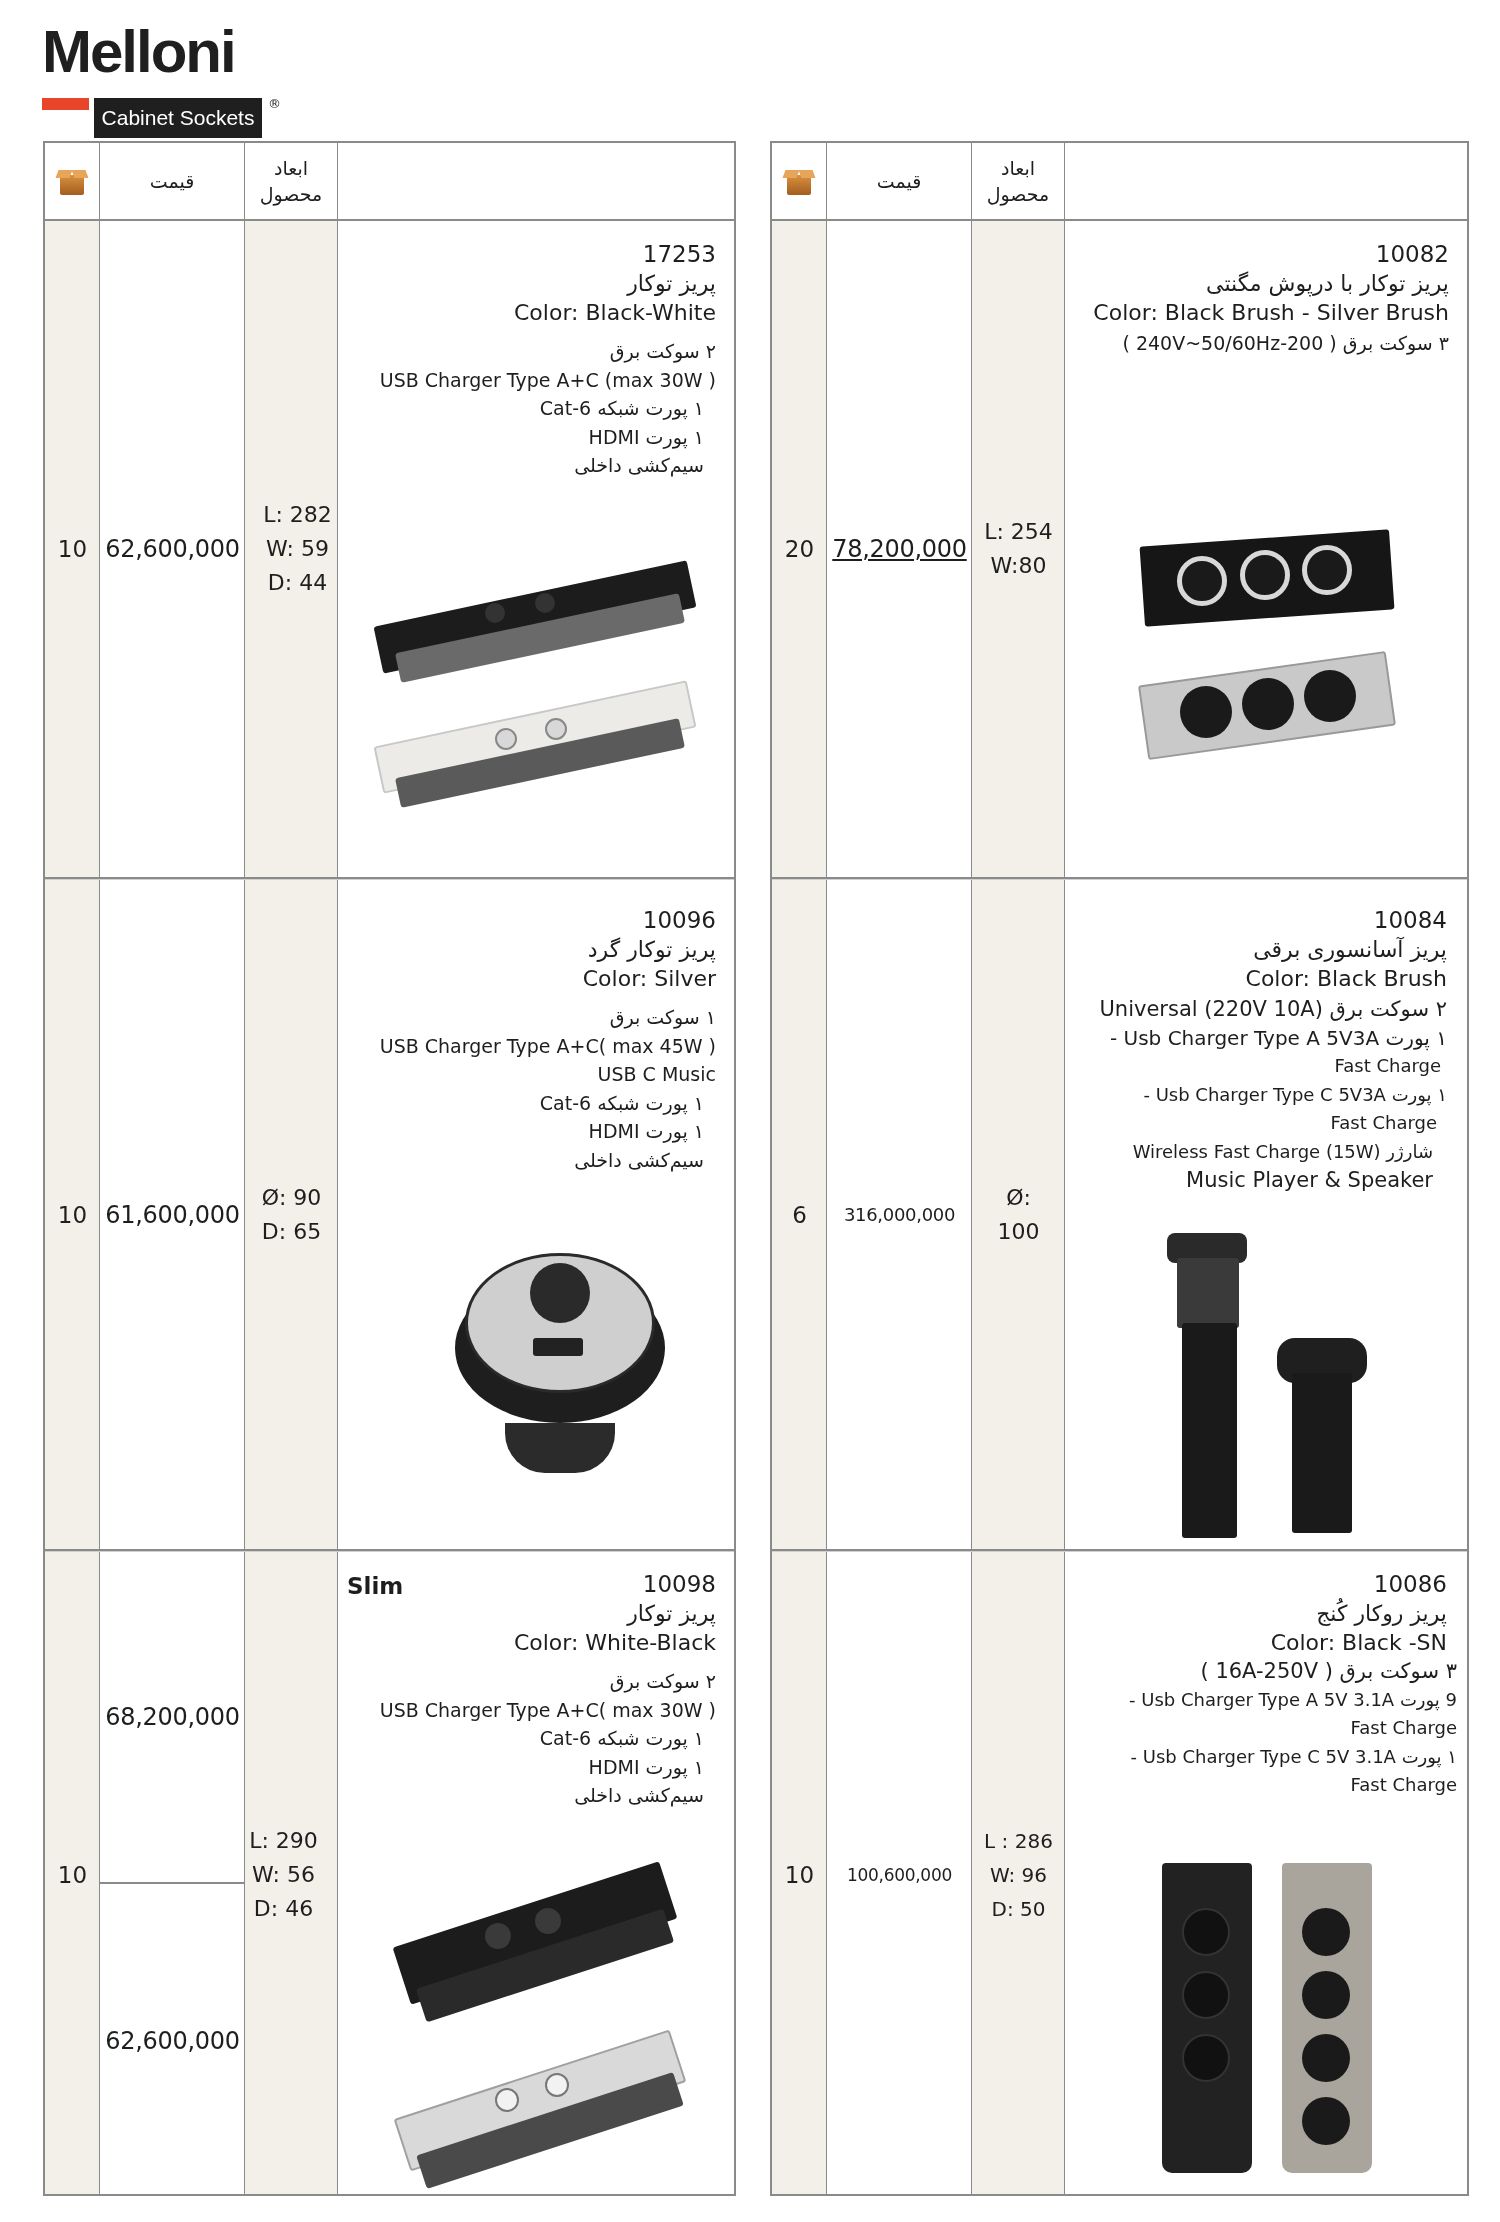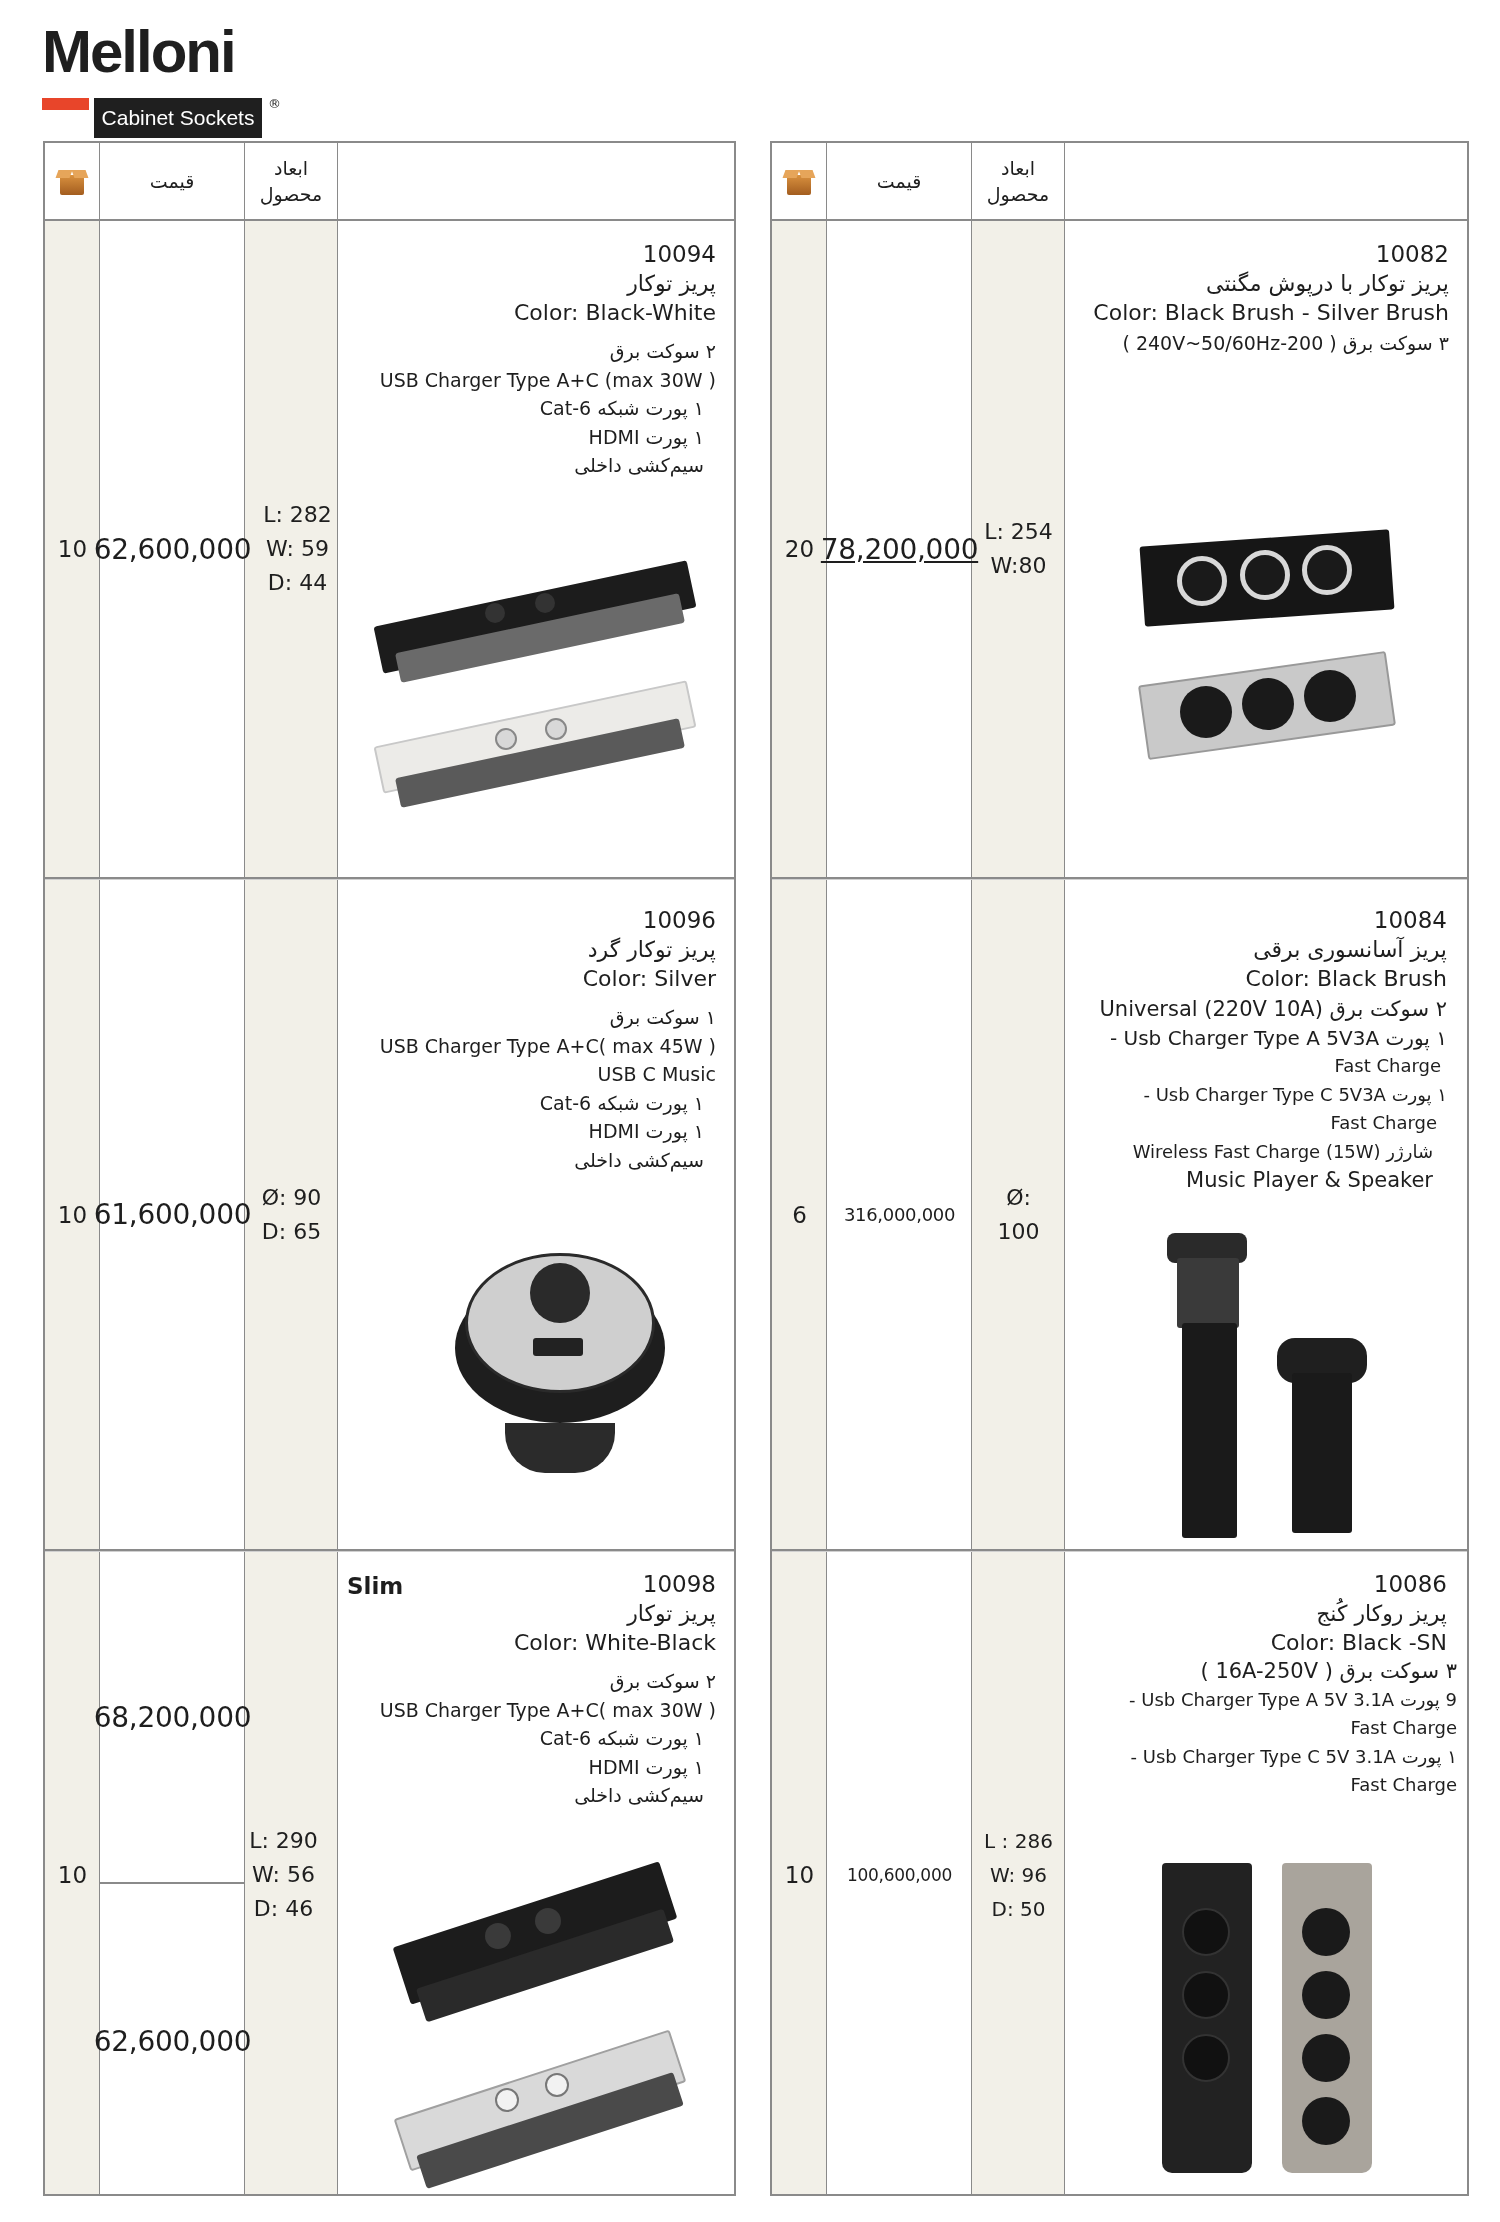--- a/index.html
+++ b/index.html
@@ -35,21 +35,21 @@
 
   .box-icon { width: 30px; height: 30px; position: relative; }
   .box-icon .b-body { position: absolute; left: 3px; top: 9px; width: 24px; height: 20px; background: linear-gradient(#d9913f, #a35d1f); border-radius: 2px; }
   .box-icon .b-flap1 { position: absolute; left: 0; top: 4px; width: 14px; height: 8px; background: #e6a55a; transform: skewX(-20deg); }
   .box-icon .b-flap2 { position: absolute; left: 16px; top: 4px; width: 14px; height: 8px; background: #e6a55a; transform: skewX(20deg); }
 
   .rowline { position: absolute; left: 0; right: 0; height: 3px; background: #8a8a8a; border-bottom: 1px solid #d0d0d0; }
 
   .cell { position: absolute; display: flex; align-items: center; justify-content: center; text-align: center; }
   .qty-txt { font-size: 23px; }
-  .price-txt { font-size: 28px; letter-spacing: -0.3px; }
+  .price-txt { font-size: 24px; letter-spacing: -0.3px; }
   .dim-txt { font-size: 22px; line-height: 34px; }
   .dim-txt div { white-space: nowrap; }
 
   .desc-block { position: absolute; right: 18px; text-align: right; line-height: 29px; }
   .sku { font-size: 23px; }
   .pname { font-size: 22px; direction: rtl; }
   .color { font-size: 22px; margin-bottom: 10px; }
   .feat { font-size: 19px; line-height: 28.5px; direction: rtl; unicode-bidi: plaintext; white-space: nowrap; }
   .slim { position: absolute; left: 8px; font-size: 23px; font-weight: bold; }
 
@@ -93,21 +93,21 @@
     <div class="cell qty-txt" style="left:0;width:55px;top:78px;height:656px;">10</div>
     <div class="cell price-txt" style="left:55px;width:145px;top:78px;height:656px;">62,600,000</div>
     <div class="cell dim-txt" style="left:200px;width:105px;top:78px;height:656px;">
       <div>
           <div>L: 282</div>
           <div>W: 59</div>
           <div>D: 44</div>
         </div>
     </div>
     <div class="desc-block" style="top:97px;">
-      <div class="sku">10094</div>
+      <div class="sku">17253</div>
       <div class="pname">پریز توکار</div>
       <div class="color">Color: Black-White</div>
       <div class="feat">۲ سوکت برق</div>
       <div class="feat">USB Charger Type  A+C (max 30W )</div>
       <div class="feat" style="padding-right:12px;">۱ پورت شبکه Cat-6</div>
       <div class="feat" style="padding-right:12px;">۱ پورت HDMI</div>
       <div class="feat" style="padding-right:12px;">سیم‌کشی داخلی</div>
     </div>
     <div class="img-area" style="left:330px;top:420px;width:340px;height:260px;">
       <div class="bar" style="left:0;top:30px;width:320px;height:48px;background:#1c1c1c;transform:rotate(-12deg);"></div>

